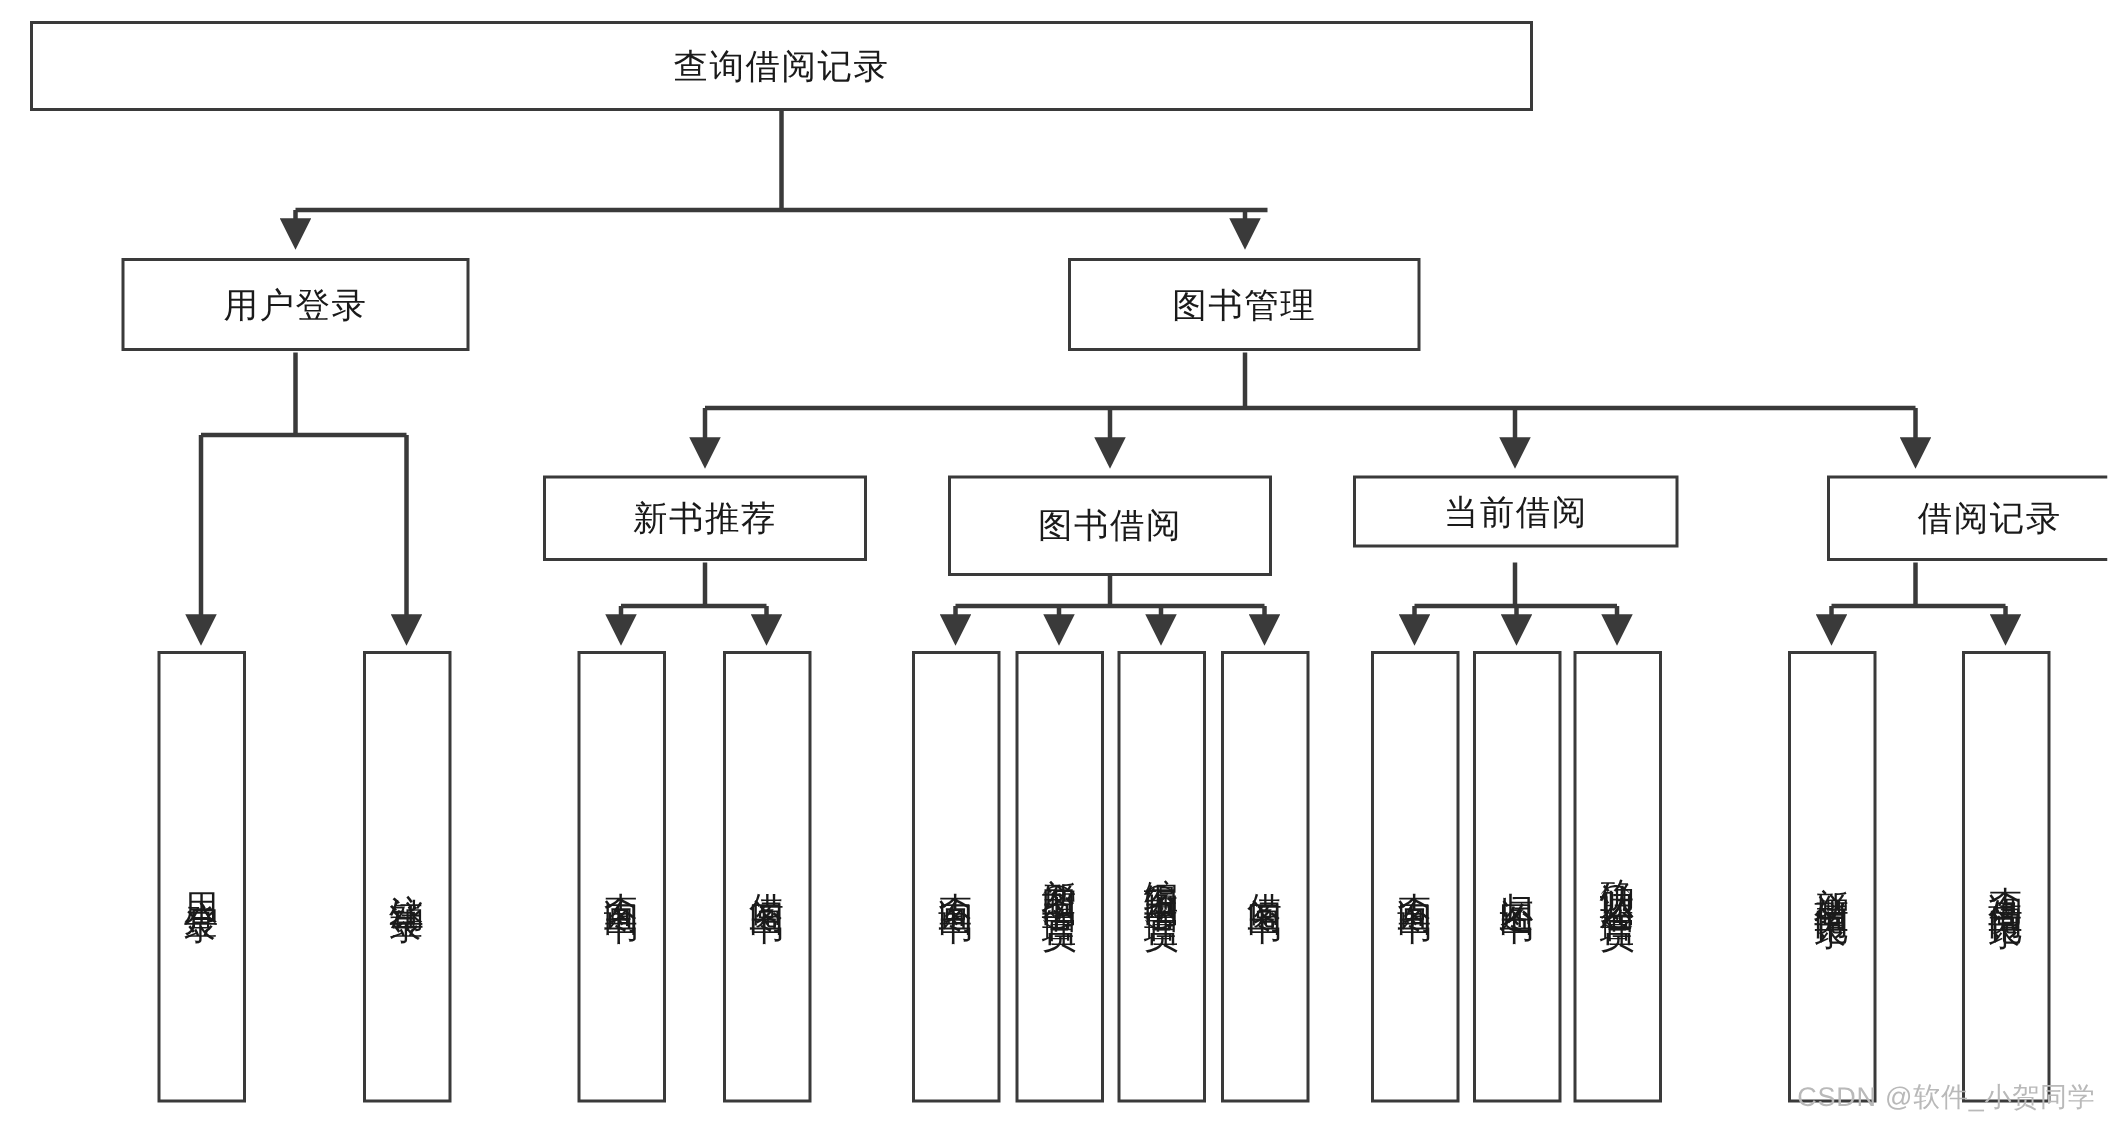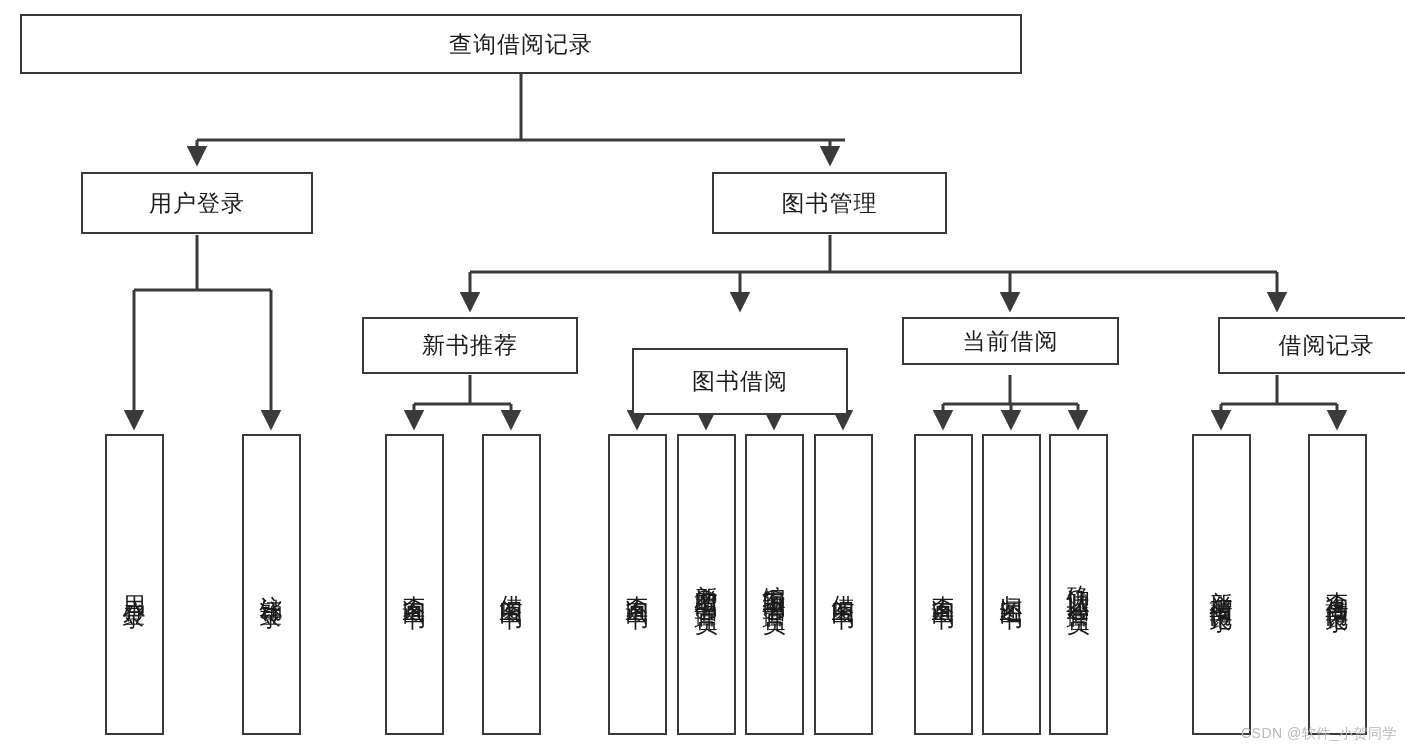--- a/index.html
+++ b/index.html
@@ -52,21 +52,21 @@
     white-space: nowrap;
     overflow: hidden;
   }
   .node .label {
     display: block;
   }
   #watermark {
     position: absolute;
     right: 8px;
     bottom: 4px;
-    font-size: 14px;
+    font-size: 18px;
     color: #b9b9b9;
     z-index: 5;
     white-space: nowrap;
     letter-spacing: 0.5px;
   }
 </style>
 </head>
 <body>
 
 <div id="canvas">
@@ -129,21 +129,21 @@
   <div class="node horiz" style="left:81px; top:172px; width:232px; height:62px;">
     <span class="label">用户登录</span>
   </div>
   <div class="node horiz" style="left:362px; top:317px; width:216px; height:57px;">
     <span class="label">新书推荐</span>
   </div>
 
   <div class="node horiz" style="left:712px; top:172px; width:235px; height:62px;">
     <span class="label">图书管理</span>
   </div>
-  <div class="node horiz" style="left:632px; top:317px; width:216px; height:67px;margin-top:31px;">
+  <div class="node horiz" style="left:632px; top:317px; width:216px; height:67px;">
     <span class="label">图书借阅</span>
   </div>
   <div class="node horiz" style="left:902px; top:317px; width:217px; height:48px;">
     <span class="label">当前借阅</span>
   </div>
   <div class="node horiz" style="left:1218px; top:317px; width:217px; height:57px;">
     <span class="label">借阅记录</span>
   </div>
 
   <div class="node vert" style="left:105px; top:434px; width:59px; height:301px;">

